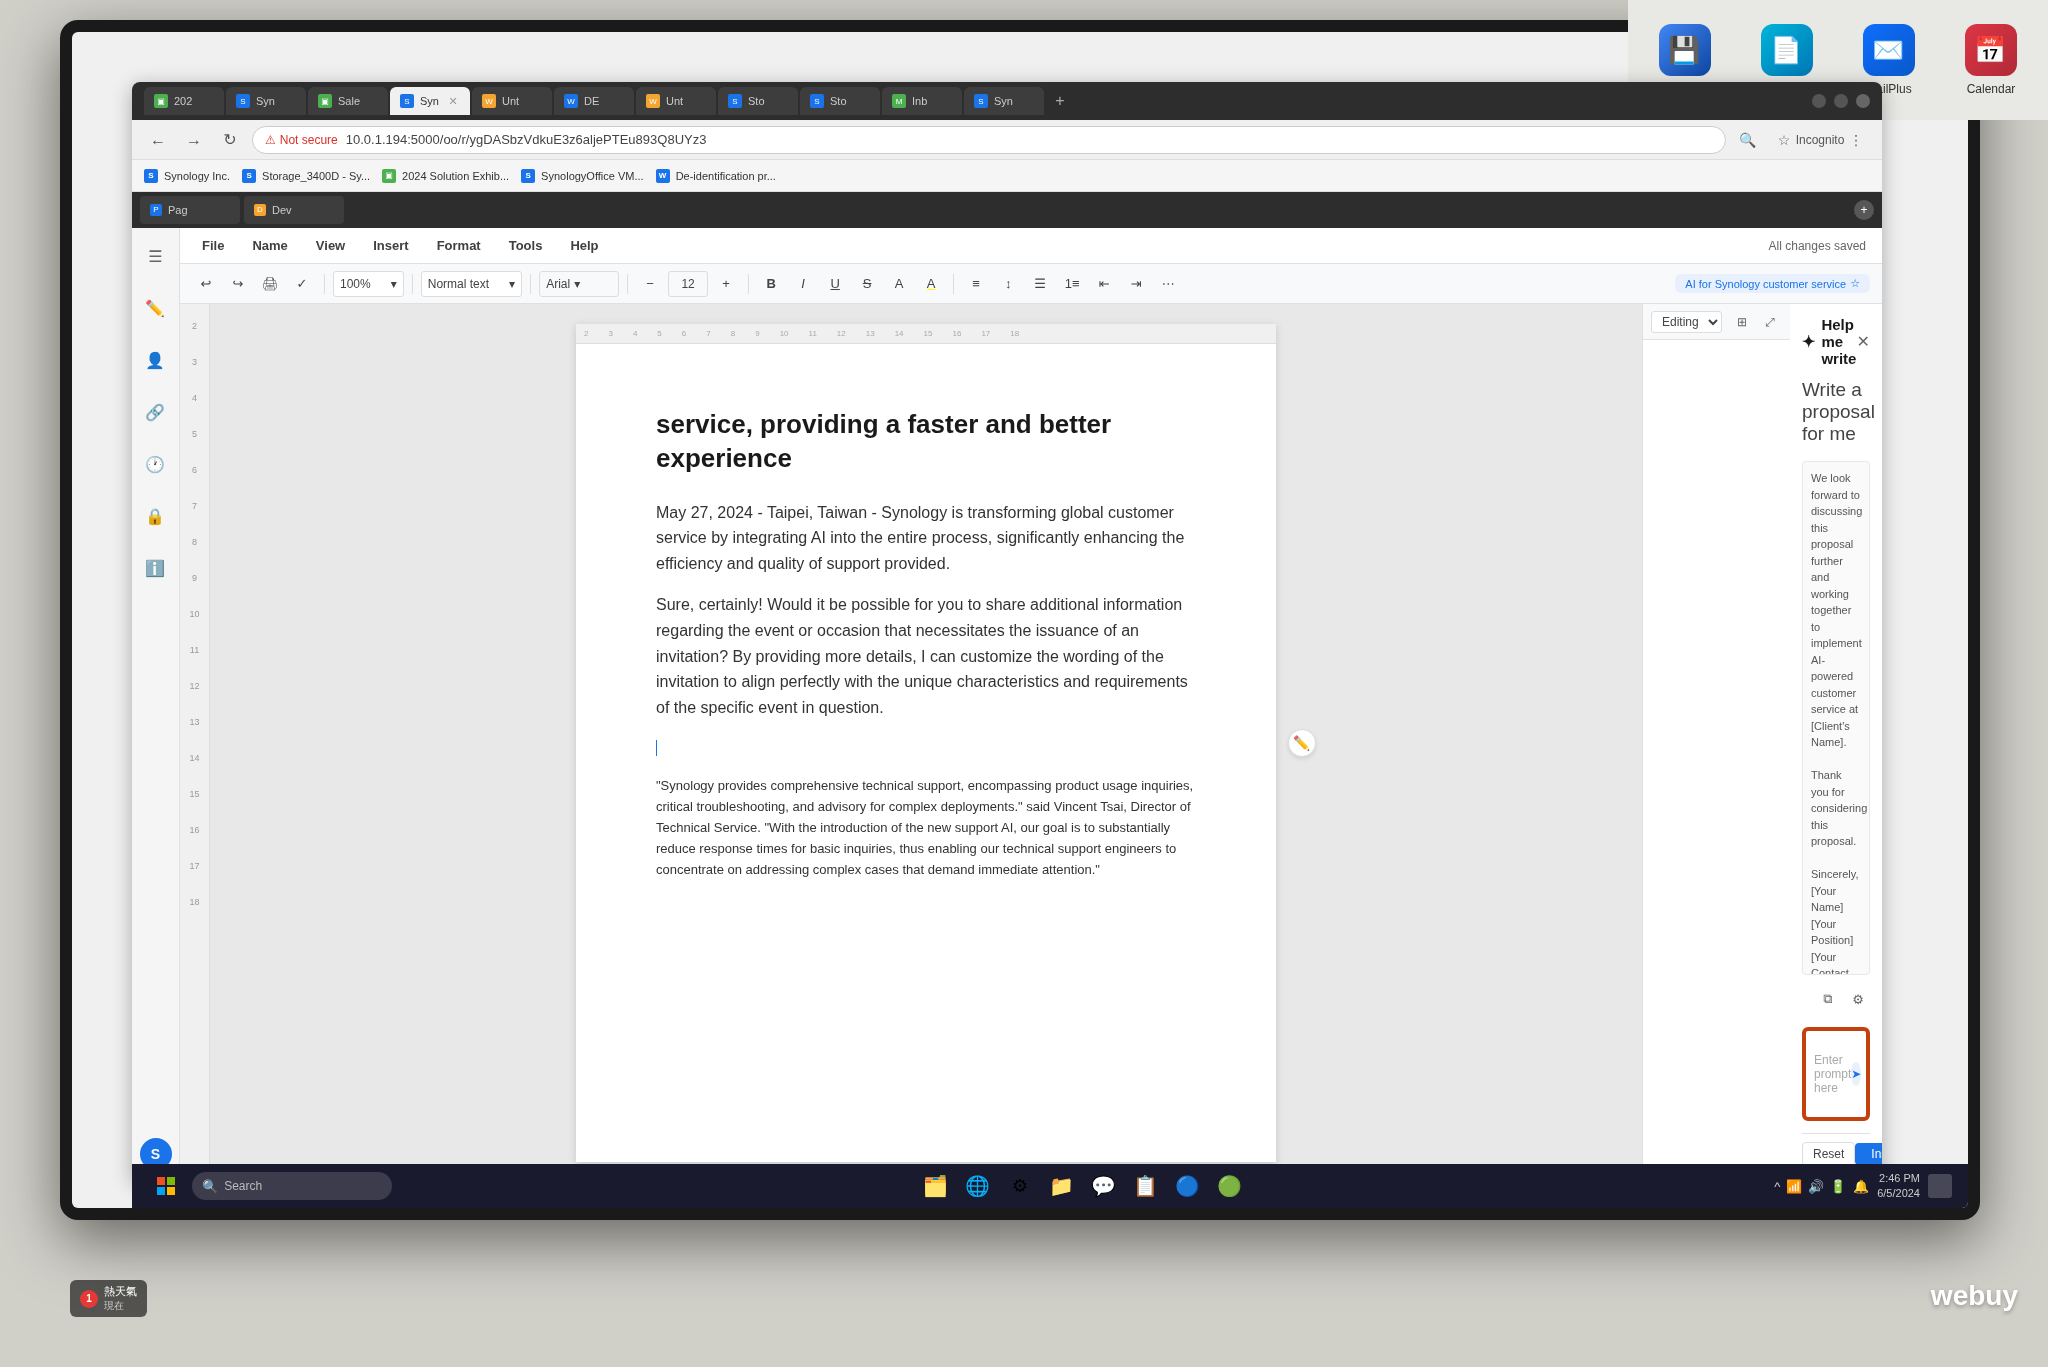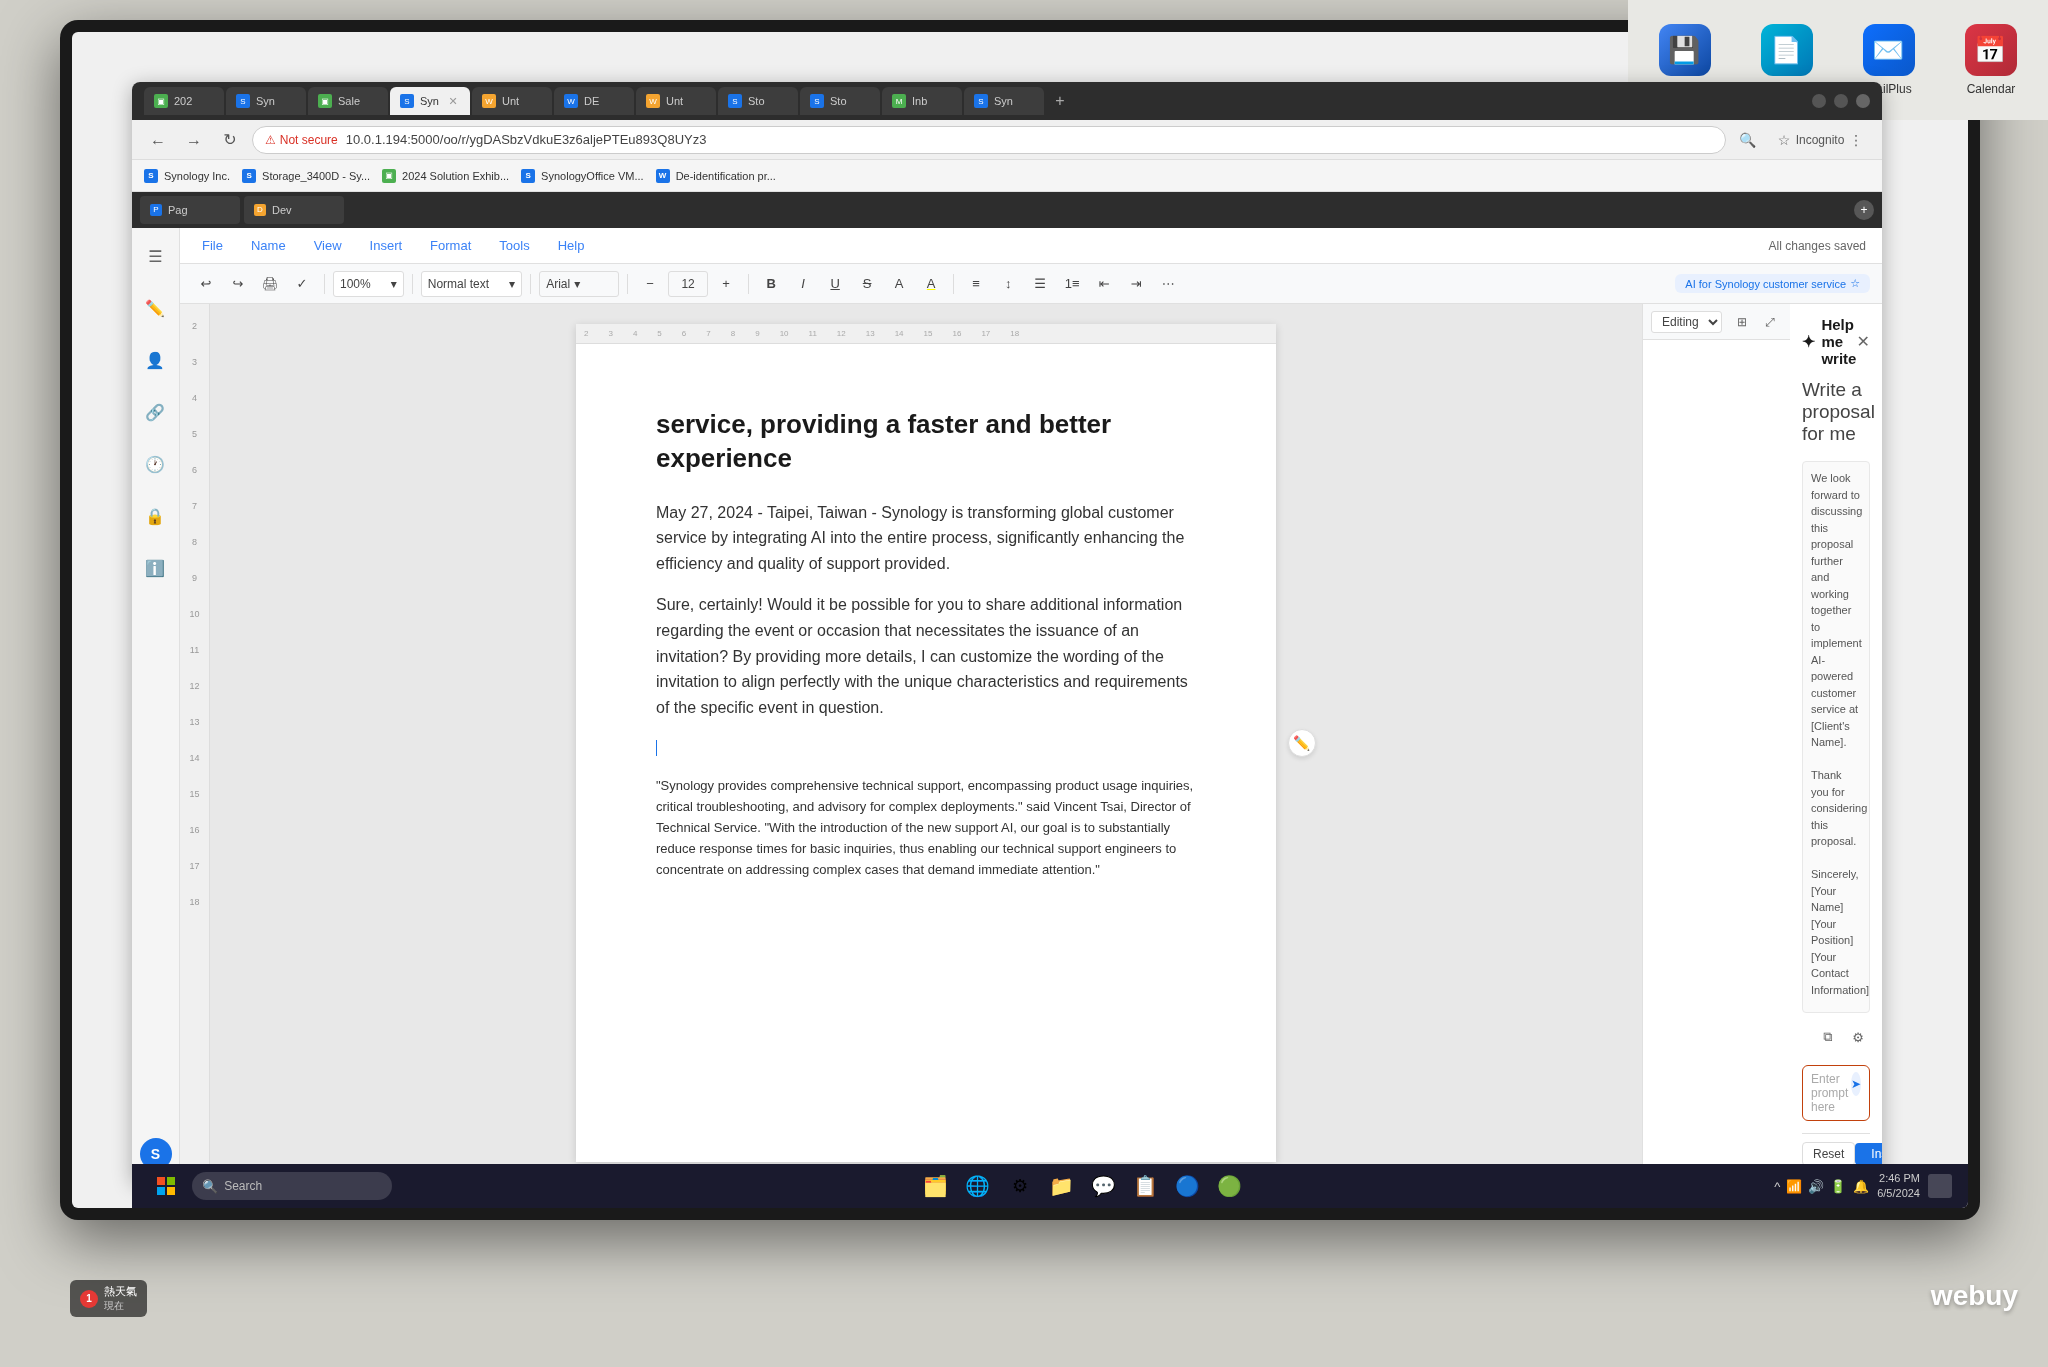--- a/index.html
+++ b/index.html
@@ -279,24 +279,25 @@
       background: #fff;
       display: flex;
       align-items: center;
       padding: 0 16px;
       gap: 16px;
       border-bottom: 1px solid #e0e0e0;
     }
 
     .gdoc-menu-item {
       font-size: 13px;
-      color: #3b82f6;
+      color: #404040;
       cursor: pointer;
       padding: 4px 6px;
       border-radius: 4px;
+      font-weight: bold;
     }
 
     .gdoc-saved {
       margin-left: auto;
       font-size: 12px;
       color: #666;
     }
 
     .gdoc-toolbar {
       height: 40px;
@@ -529,27 +530,27 @@
       height: 24px;
       display: flex;
       align-items: center;
       justify-content: center;
       color: #666;
       font-size: 13px;
       cursor: pointer;
     }
 
     .ai-prompt-area {
-      border: 1px solid #c2410c;
+      border: 4px solid #c2410c;
       border-radius: 6px;
-      padding: 6px 8px;
+      padding: 22px 8px;
       font-size: 12px;
       color: #aaa;
       display: flex;
-      align-items: flex-start;
+      align-items: center;
       justify-content: space-between;
       margin-top: 4px;
     }
 
     .ai-prompt-send {
       width: 24px;
       height: 24px;
       background: #e8f0fe;
       border-radius: 50%;
       display: flex;

